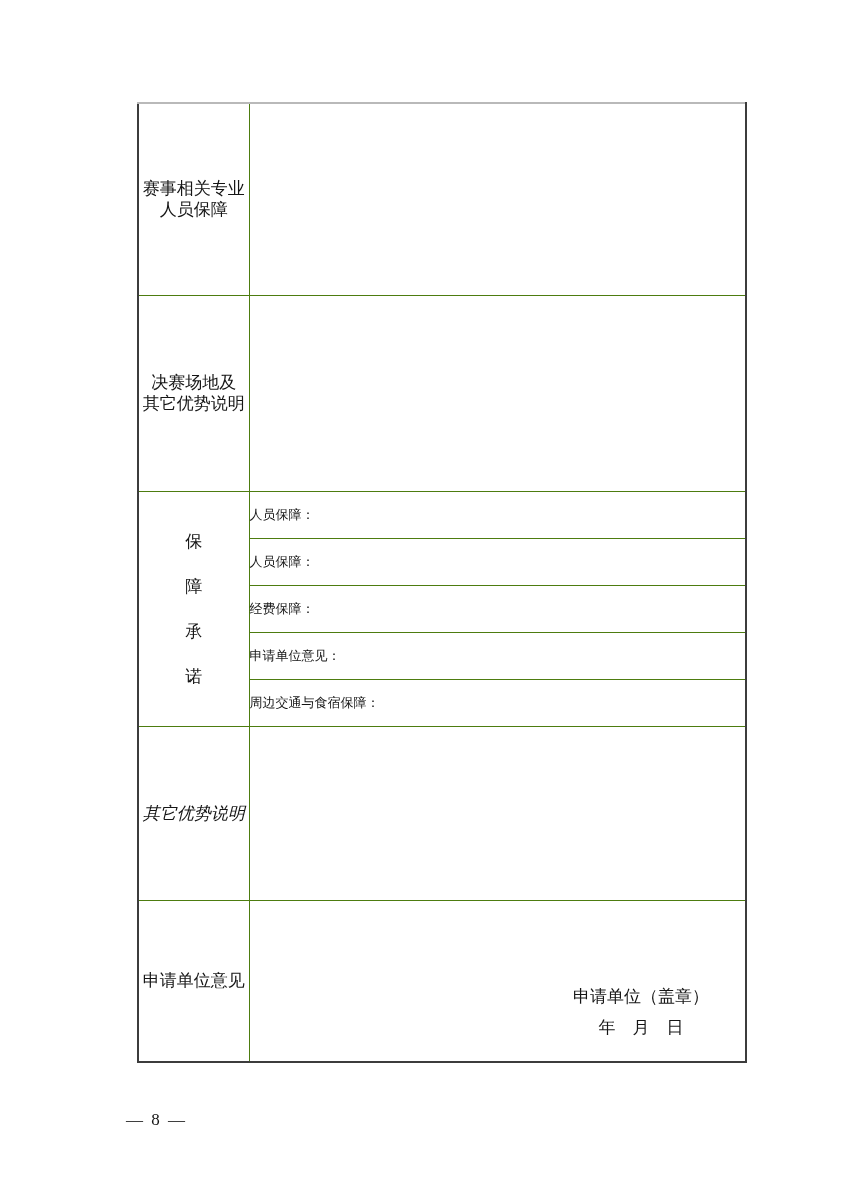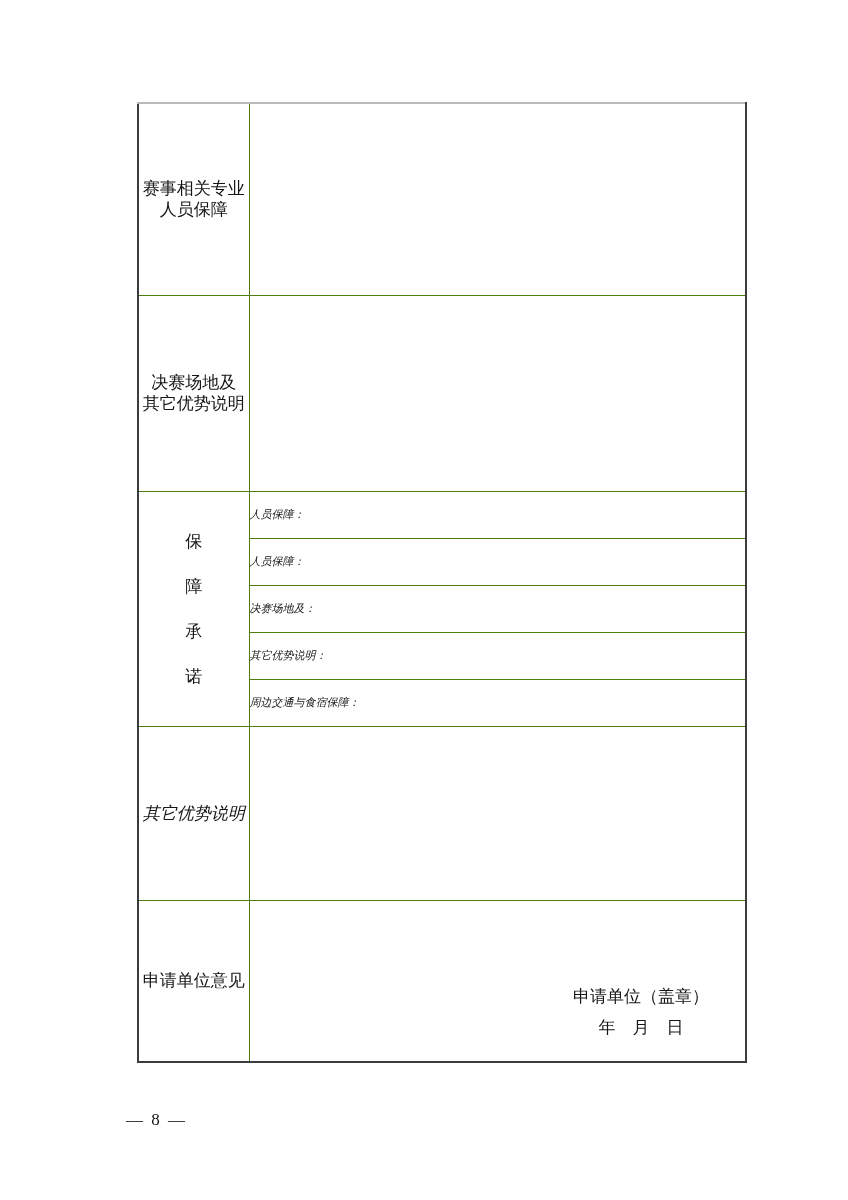--- a/index.html
+++ b/index.html
@@ -47,25 +47,24 @@
   }
   .label-cell .label-line { display: block; }
 
   .guarantee-cell .v-char {
     display: block;
     line-height: 45px;
     font-size: 17px;
   }
 
   .sub-cell {
-    font-size: 11px;
+    font-size: 13px;
     vertical-align: middle;
     padding-left: 12px;
     white-space: nowrap;
-    font-style: italic;
   }
 
   .content-cell { background: #ffffff; }
 
   .sign-cell { vertical-align: top; }
   .sign-block {
     margin: 80px 36px 0 auto;
     width: fit-content;
     text-align: center;
     font-size: 17px;
@@ -122,26 +121,26 @@
         <span>人员保障：</span>
       </td>
     </tr>
     <tr class="rsub">
       <td class="sub-cell">
         <span>人员保障：</span>
       </td>
     </tr>
     <tr class="rsub">
       <td class="sub-cell">
-        <span>决赛场地及：</span>
+        <span>经费保障：</span>
       </td>
     </tr>
     <tr class="rsub">
       <td class="sub-cell">
-        <span>其它优势说明：</span>
+        <span>申请单位意见：</span>
       </td>
     </tr>
     <tr class="rsub">
       <td class="sub-cell">
         <span>周边交通与食宿保障：</span>
       </td>
     </tr>
 
     <tr class="r4">
       <td class="label-cell">

